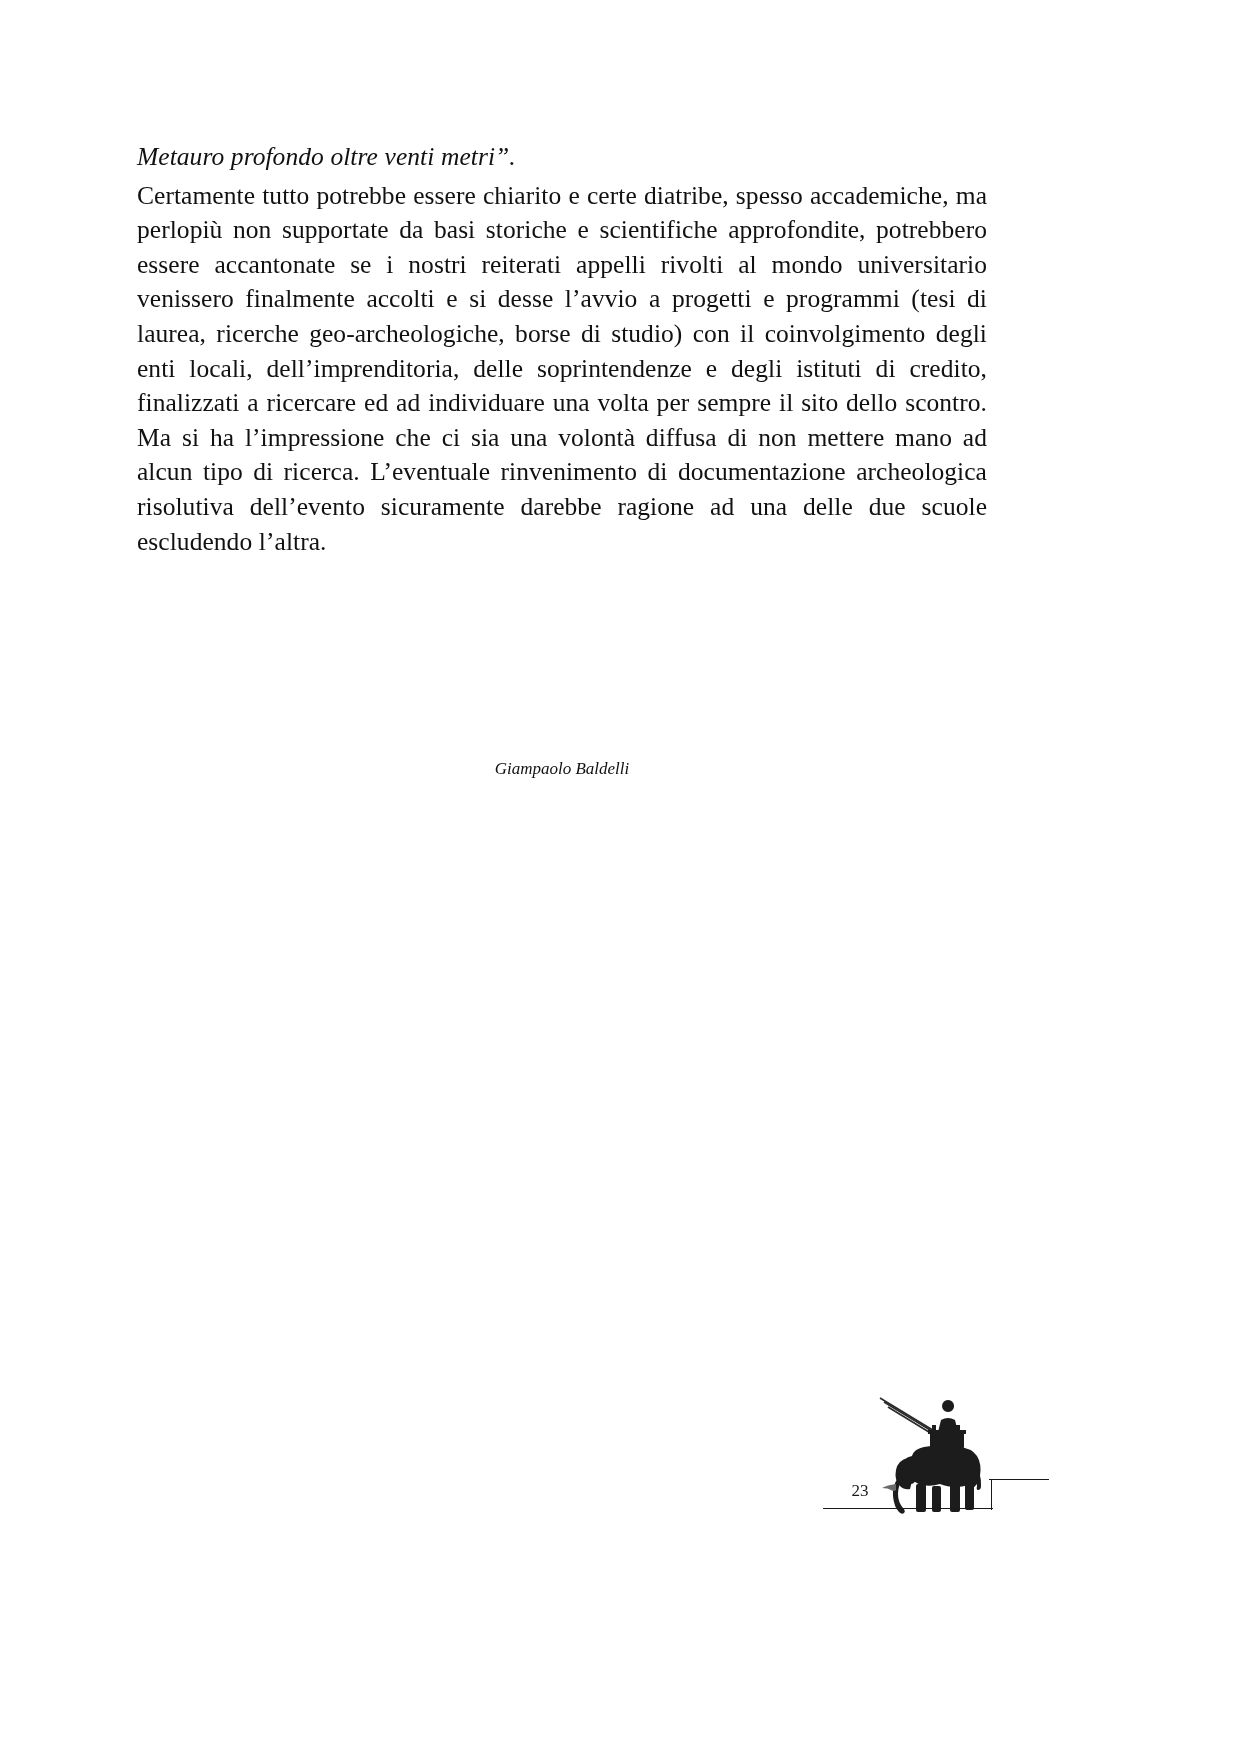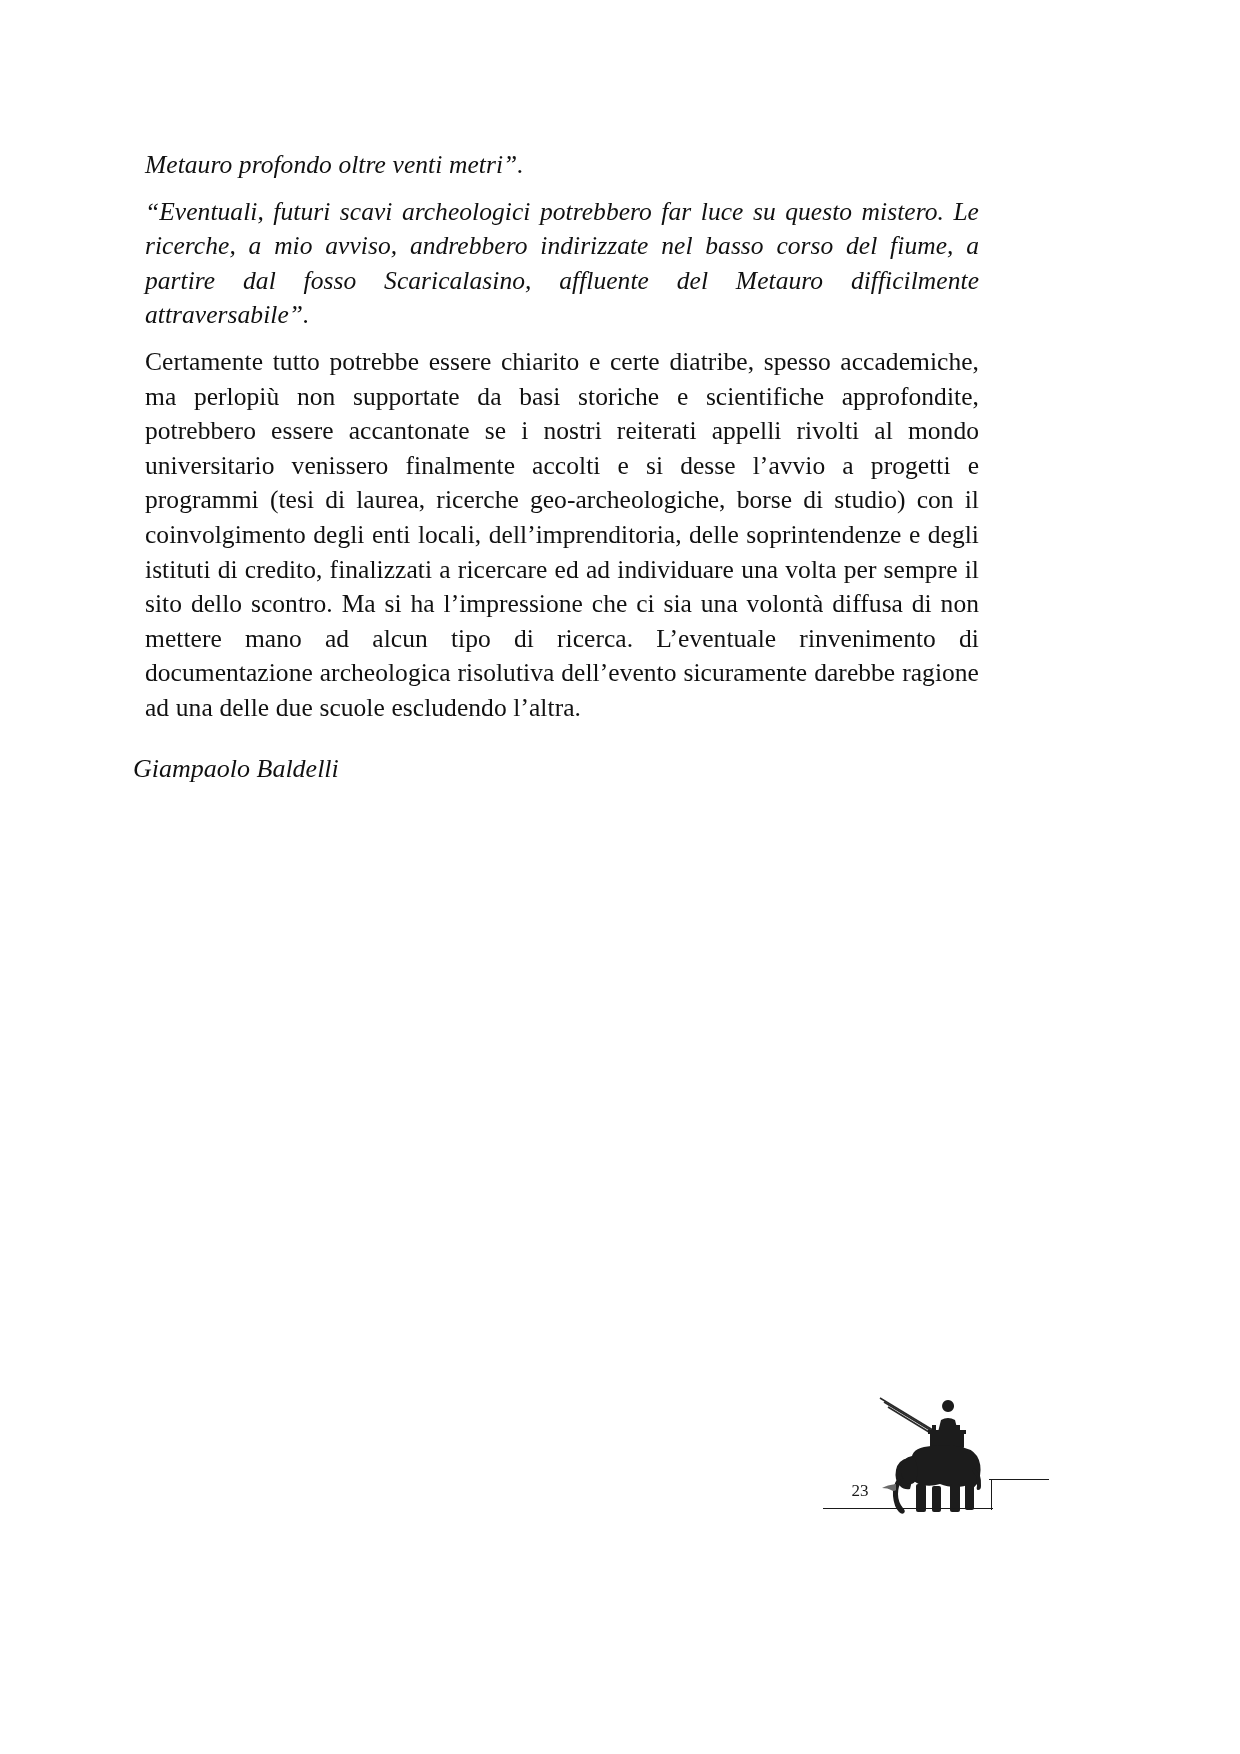--- a/index.html
+++ b/index.html
@@ -18,43 +18,43 @@
   }
 
   .text-block {
     position: absolute;
     left: 133px;
     top: 136px;
     width: 858px;
   }
 
   p.para {
-    margin: 12px;
+    margin: 4px;
     font-size: 25.5px;
     line-height: 34.6px;
     text-align: justify;
     text-justify: inter-word;
     letter-spacing: 0.05px;
     word-spacing: 0.2px;
     hyphens: none;
     color: #111111;
   }
   p.para.italic {
     font-style: italic;
   }
   p.para.noindent { text-indent: 0; }
 
   .signature {
     position: absolute;
     left: 133px;
     top: 752px;
     width: 858px;
-    text-align: left;
+    text-align: center;
     font-style: italic;
-    font-size: 26px;
+    font-size: 17px;
     line-height: 34px;
     color: #111111;
   }
   .footer-rule {
     position: absolute;
     left: 823px;
     top: 1508px;
     width: 170px;
     height: 0;
     border-top: 1.6px solid #1a1a1a;
@@ -97,21 +97,20 @@
 </style>
 </head>
 <body>
 
 <div class="page">
 
   <div class="text-block">
 
     <p class="para italic noindent">Metauro profondo oltre venti metri”.</p>
 
-    <p class="para italic noindent">“Eventuali, futuri scavi archeologici potrebbero far luce su questo mistero. Le ricerche, a mio avviso, andrebbero indirizzate nel basso corso del fiume, a partire dal fosso Scaricalasino, affluente del Metauro difficilmente attraversabile”.</p>
 
     <p class="para noindent">Certamente tutto potrebbe essere chiarito e certe diatribe, spesso accademiche, ma perlopiù non supportate da basi storiche e scientifiche approfondite, potrebbero essere accantonate se i nostri reiterati appelli rivolti al mondo universitario venissero finalmente accolti e si desse l’avvio a progetti e programmi (tesi di laurea, ricerche geo-archeologiche, borse di studio) con il coinvolgimento degli enti locali, dell’imprenditoria, delle soprintendenze e degli istituti di credito, finalizzati a ricercare ed ad individuare una volta per sempre il sito dello scontro. Ma si ha l’impressione che ci sia una volontà diffusa di non mettere mano ad alcun tipo di ricerca. L’eventuale rinvenimento di documentazione archeologica risolutiva dell’evento sicuramente darebbe ragione ad una delle due scuole escludendo l’altra.</p>
 
 
   </div>
 
   <div class="signature">Giampaolo Baldelli</div>
 
   <div class="elephant-wrap">
     <svg width="150" height="130" viewBox="0 0 150 130" xmlns="http://www.w3.org/2000/svg">

